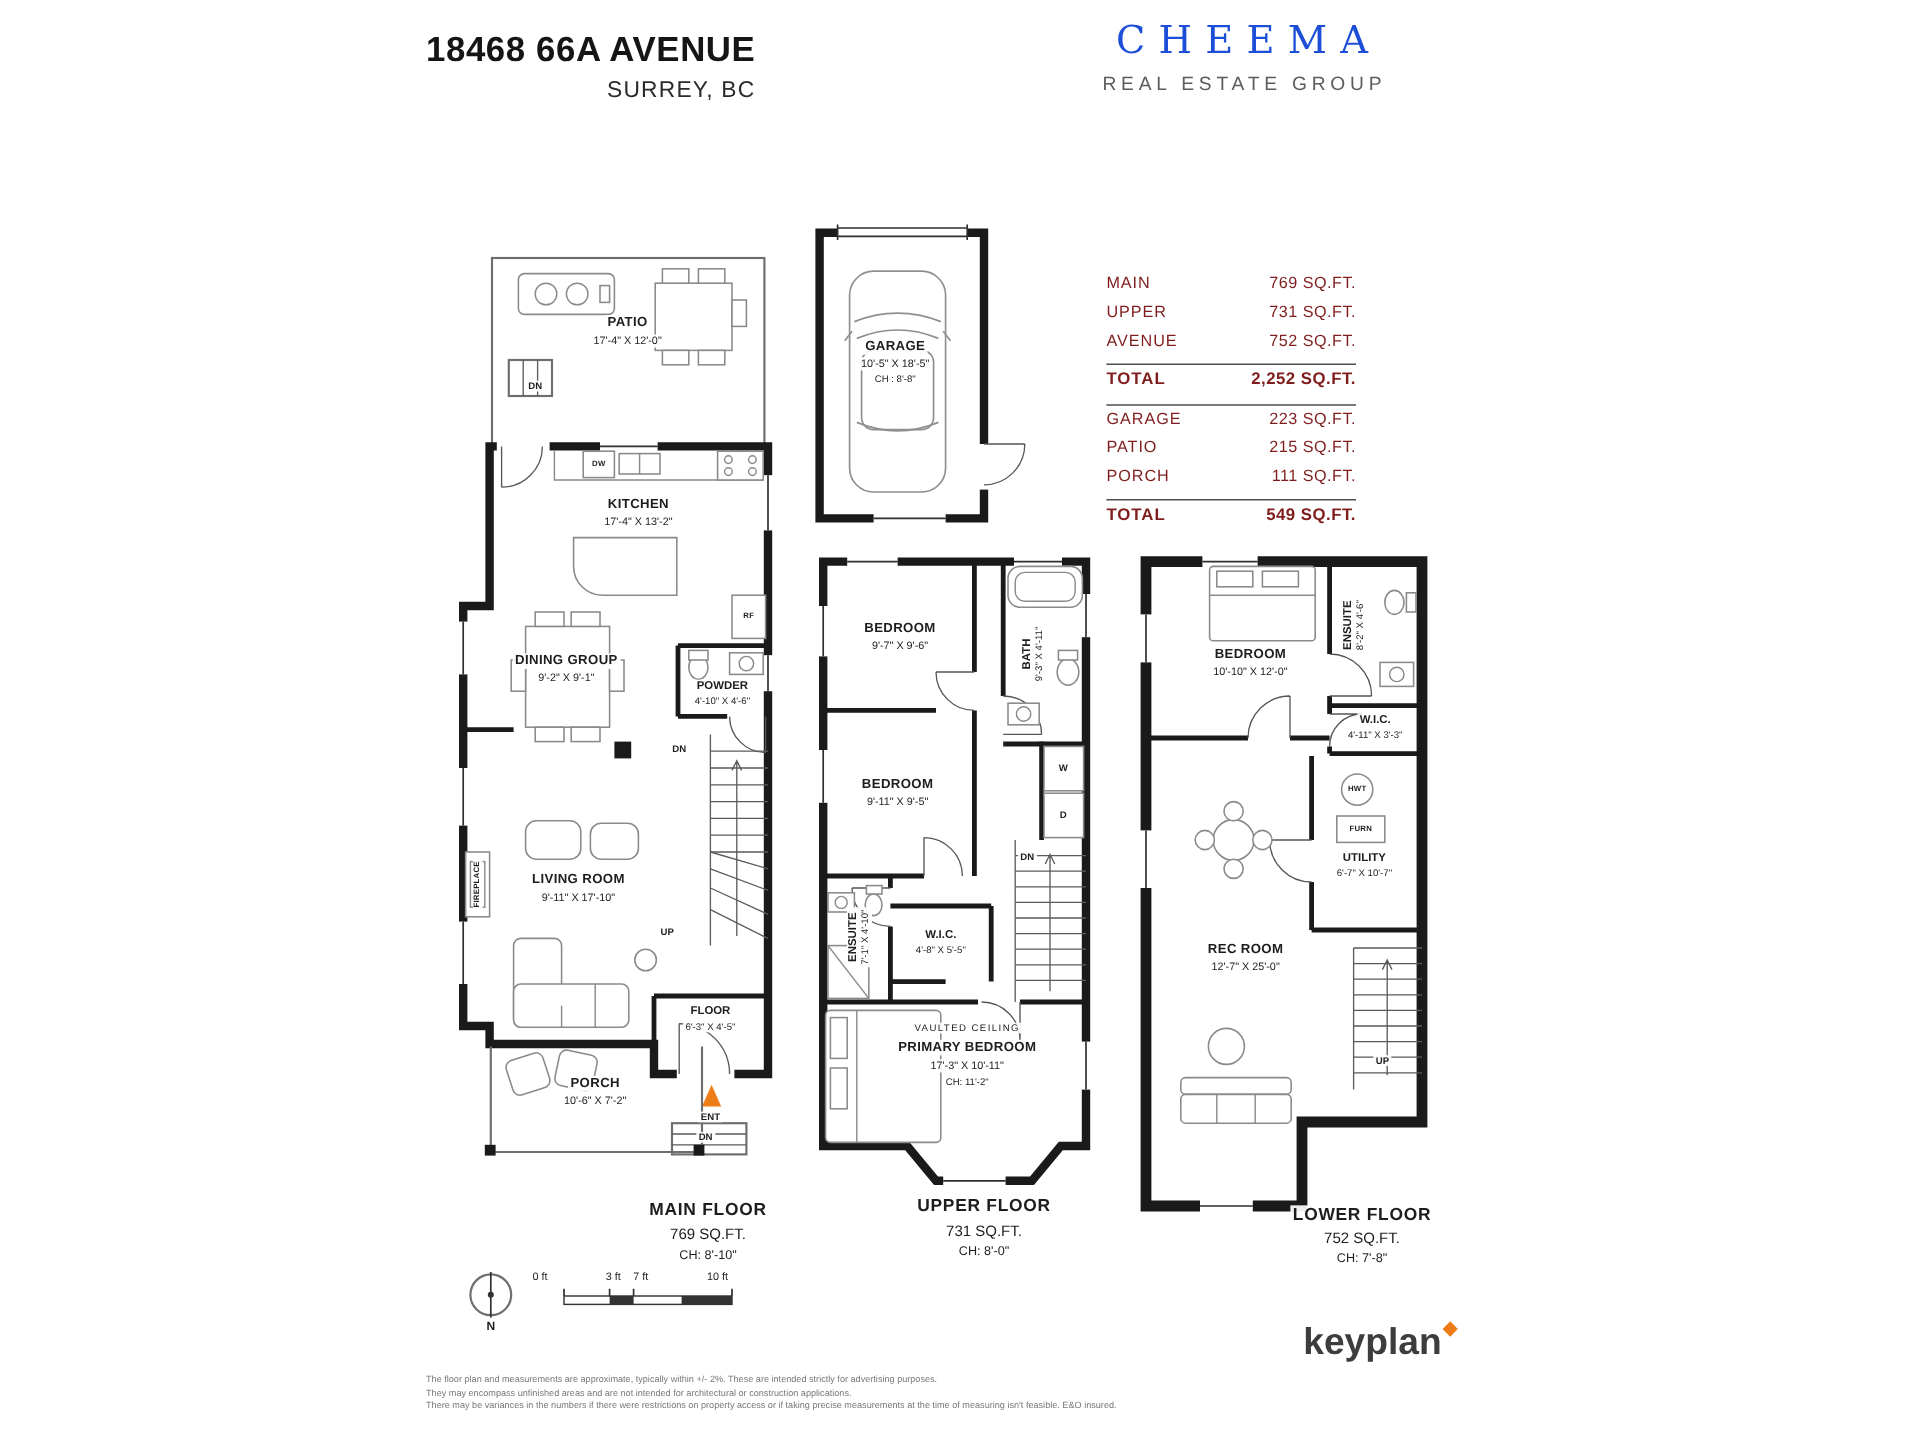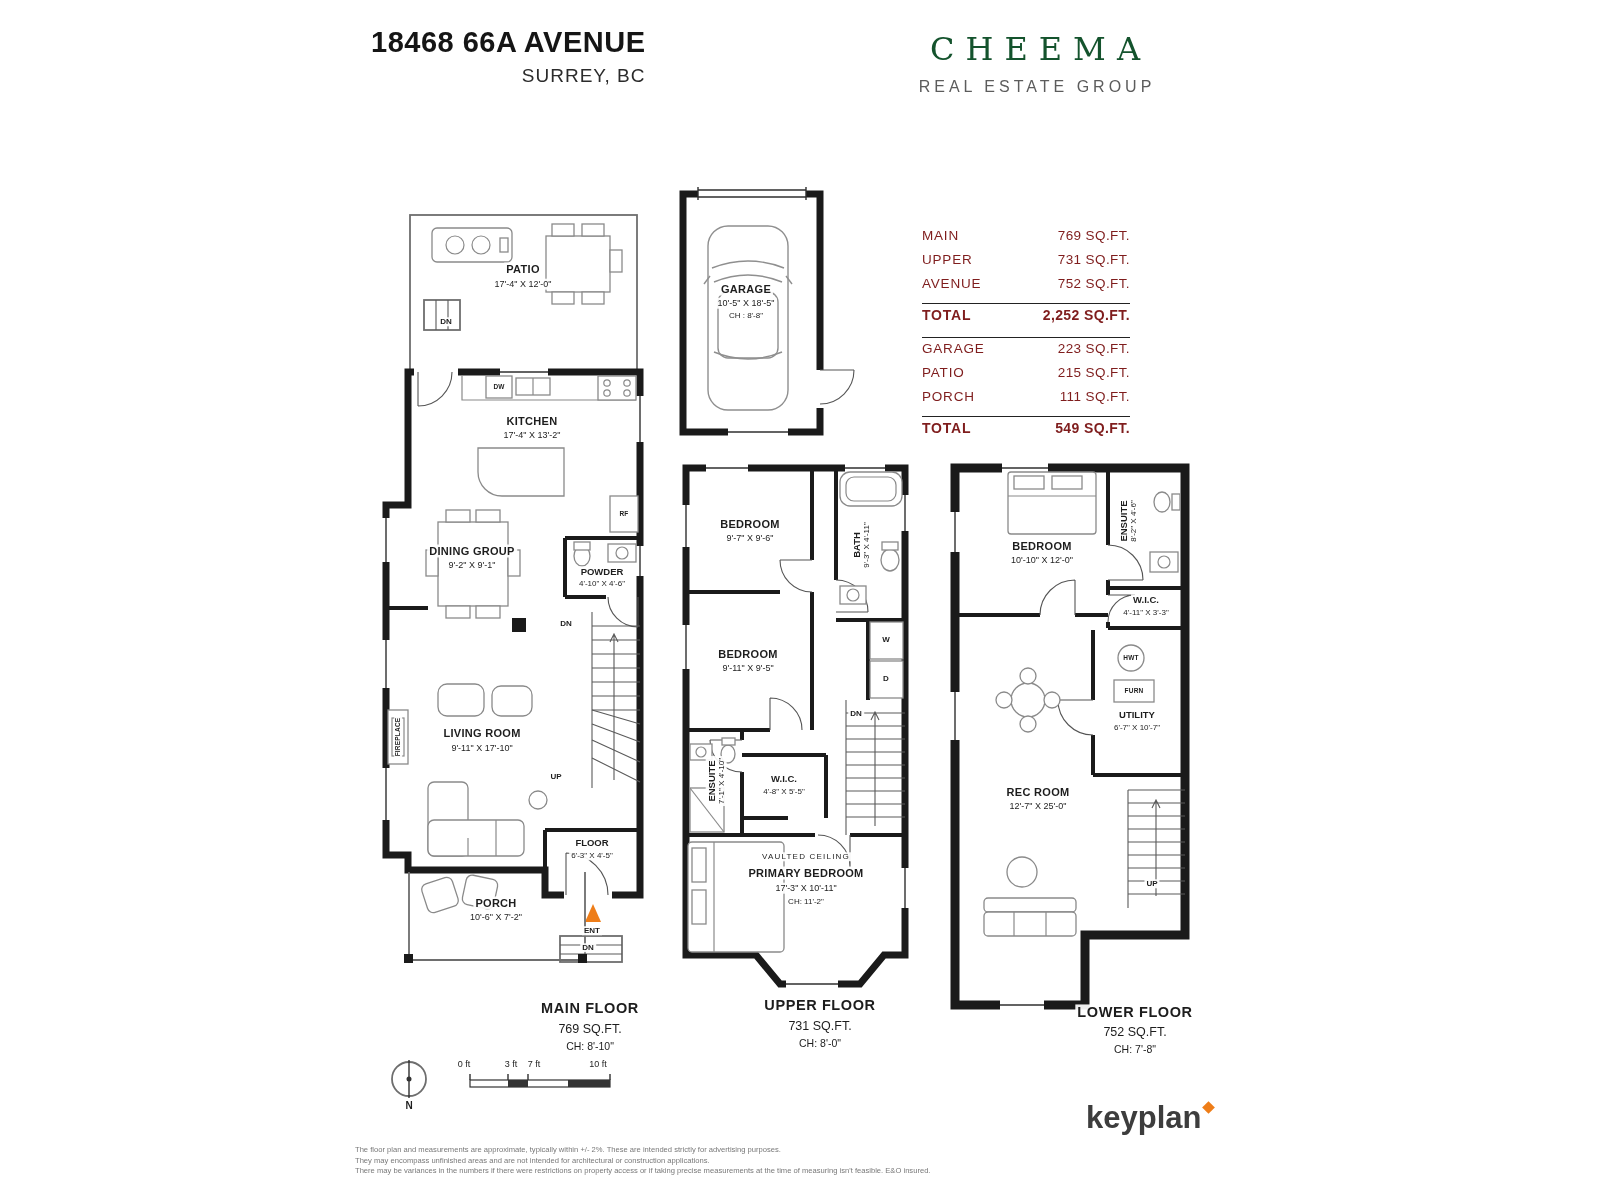--- a/index.html
+++ b/index.html
@@ -34,29 +34,29 @@
   .note{font-size:8px;letter-spacing:1.2px;font-weight:400;}
   .vert{transform:translate(-50%,-50%) rotate(-90deg);}
   .cap1{font-size:14.5px;font-weight:700;letter-spacing:.6px;}
   .cap2{font-size:12.5px;}
   .cap3{font-size:10.5px;}
   .north{font-size:10px;font-weight:700;}
   .sc{font-size:9px;}
 
   
   .addr{position:absolute;left:355px;top:26px;color:#151515;}
-  .addr1{font-size:29px;font-weight:700;letter-spacing:.5px;margin-left:16px;}
+  .addr1{font-size:29px;font-weight:700;letter-spacing:.5px;}
   .addr2{font-size:19px;letter-spacing:1px;margin-top:6px;color:#2b2b2b;text-align:right;}
 
   .brand{position:absolute;left:905px;top:12px;width:260px;text-align:center;}
   .mono{font-family:"DejaVu Serif",serif;font-style:italic;color:var(--brand_navy);
         font-size:70px;line-height:78px;height:82px;}
   .mg{margin-left:-24px;}
-  .bname{font-family:"DejaVu Serif",serif;font-size:32px;letter-spacing:11px;color:#14532d;
-         margin-top:18px;padding-left:11px;}
+  .bname{font-family:"DejaVu Serif",serif;font-size:32px;letter-spacing:11px;color:#1d4ed8;
+         margin-top:2px;padding-left:11px;}
   .bsub{font-size:16px;letter-spacing:4px;color:#5c5c5c;margin-top:10px;padding-left:4px;}
 
   
   .areas{position:absolute;left:922px;top:208px;width:208px;color:#7f1d1d;margin-top:20px;}
   .arow{display:flex;justify-content:space-between;align-items:baseline;height:24px;
         font-size:13.5px;letter-spacing:.8px;}
   .arow .val{letter-spacing:.4px;}
   .arow.total{font-weight:700;height:27px;font-size:14px;}
   .aline{border-top:1.5px solid #222;margin:3px 0;}
 
@@ -482,21 +482,21 @@
   <div class="lbl rns" style="left:1137px;top:715px">UTILITY</div>
   <div class="lbl rds" style="left:1137px;top:728px">6'-7" X 10'-7"</div>
   <div class="lbl rn" style="left:1038px;top:792px">REC ROOM</div>
   <div class="lbl rd" style="left:1038px;top:806px">12'-7" X 25'-0"</div>
   <div class="lbl mk" style="left:1152px;top:884px">UP</div>
   <div class="lbl cap1" style="left:1135px;top:1013px">LOWER FLOOR</div>
   <div class="lbl cap2" style="left:1135px;top:1032px">752 SQ.FT.</div>
   <div class="lbl cap3" style="left:1135px;top:1049px">CH: 7'-8"</div>
 
   <div class="lbl north" style="left:409px;top:1106px">N</div>
-  <div class="lbl sc" style="left:464px;top:1064px">0 ft</div>
+  <div class="lbl sc" style="left:450px;top:1064px">0 ft</div>
   <div class="lbl sc" style="left:511px;top:1064px">3 ft</div>
   <div class="lbl sc" style="left:534px;top:1064px">7 ft</div>
   <div class="lbl sc" style="left:598px;top:1064px">10 ft</div>
 
   <div class="disc">
     <div>The floor plan and measurements are approximate, typically within +/- 2%. These are intended strictly for advertising purposes.</div>
     <div>They may encompass unfinished areas and are not intended for architectural or construction applications.</div>
     <div>There may be variances in the numbers if there were restrictions on property access or if taking precise measurements at the time of measuring isn't feasible. E&amp;O insured.</div>
   </div>
   <div class="kp"><span>keyplan</span><span class="kpmark"></span></div>

